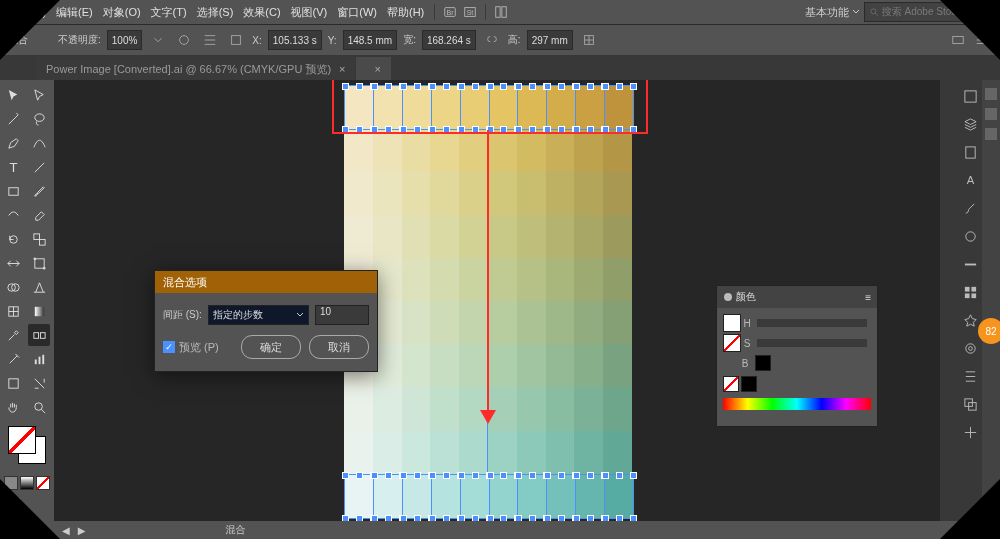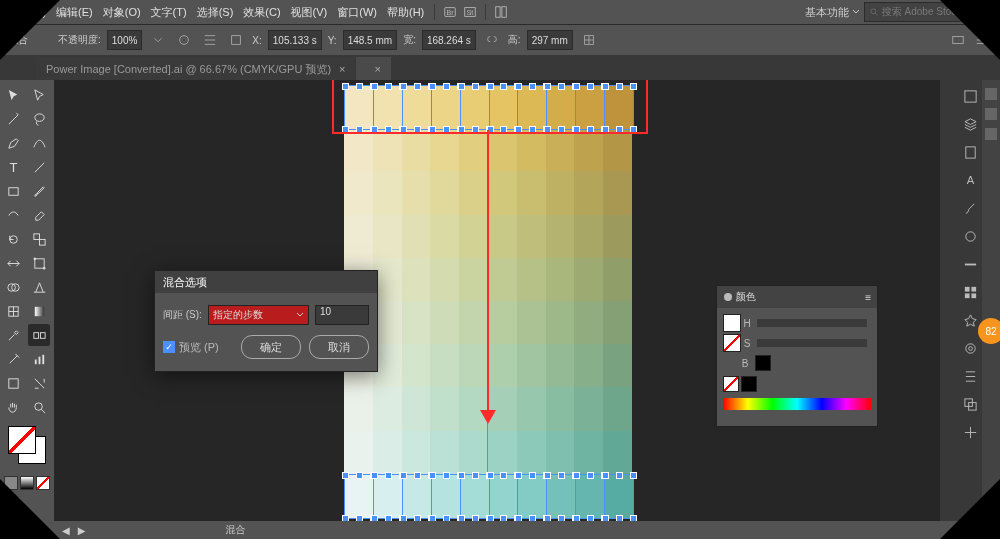--- a/index.html
+++ b/index.html
@@ -48,24 +48,24 @@
 .color-panel{position:absolute;top:205px;right:62px;width:160px;height:140px;background:#535353;border:1px solid #222;font-size:10px}
 .cp-head{height:22px;background:#434343;display:flex;align-items:center;padding:0 6px;color:#ddd}
 .cp-body{padding:6px}
 .cp-row{display:flex;align-items:center;height:18px;margin-bottom:2px}
 .cp-lab{width:12px;text-align:center;color:#bbb}
 .cp-bar{flex:1;height:8px;background:#3a3a3a;margin:0 4px}
 .cp-sw{display:flex;gap:2px;margin-top:4px}
 .cp-sw div{width:14px;height:14px;border:1px solid #222}
 .hue{height:12px;margin-top:6px;background:linear-gradient(90deg,#f00,#ff0,#0f0,#0ff,#00f,#f0f,#f00)}
 .dialog{position:absolute;left:100px;top:190px;width:222px;background:#535353;border:1px solid #222;box-shadow:0 4px 20px rgba(0,0,0,.5)}
-.dlg-title{height:22px;background:#404040;color:#fff;font-size:11px;display:flex;align-items:center;padding:0 8px}
+.dlg-title{height:22px;background:#a16207;color:#fff;font-size:11px;display:flex;align-items:center;padding:0 8px}
 .dlg-body{padding:12px 8px}
 .dlg-row{display:flex;align-items:center;gap:6px;margin-bottom:10px;font-size:10px;color:#ccc}
-.dlg-select{background:#b91c1c;border:1px solid #222;height:18px;padding:0 4px;display:flex;align-items:center;flex:1;justify-content:space-between;color:#ddd}
+.dlg-select{background:#0f172a;border:1px solid #222;height:18px;padding:0 4px;display:flex;align-items:center;flex:1;justify-content:space-between;color:#ddd}
 .dlg-input{background:#3a3a3a;border:1px solid #222;height:18px;width:44px;padding:0 4px;color:#ddd}
 .orient-btns{display:flex;gap:2px}
 .orient{width:30px;height:18px;background:#3a3a3a;border:1px solid #222;display:flex;align-items:center;justify-content:center}
 .dlg-btns{display:flex;align-items:center;gap:8px}
 .pill{height:22px;border:1px solid #aaa;border-radius:11px;padding:0 18px;display:flex;align-items:center;font-size:11px;color:#ddd;background:transparent}
 .chk{width:12px;height:12px;background:#4a90ff;display:inline-flex;align-items:center;justify-content:center;color:#fff;font-size:9px;margin-right:4px}
 .status{position:absolute;bottom:0;left:0;right:0;height:18px;background:#535353;display:flex;align-items:center;padding:0 8px;font-size:10px;color:#ccc}
 .zoom{background:#3a3a3a;border:1px solid #222;padding:0 4px;height:14px;display:flex;align-items:center}
 .corner{position:absolute;width:60px;height:60px;background:#000}
 .c-tl{top:0;left:0;clip-path:polygon(0 0,100% 0,0 100%)}

